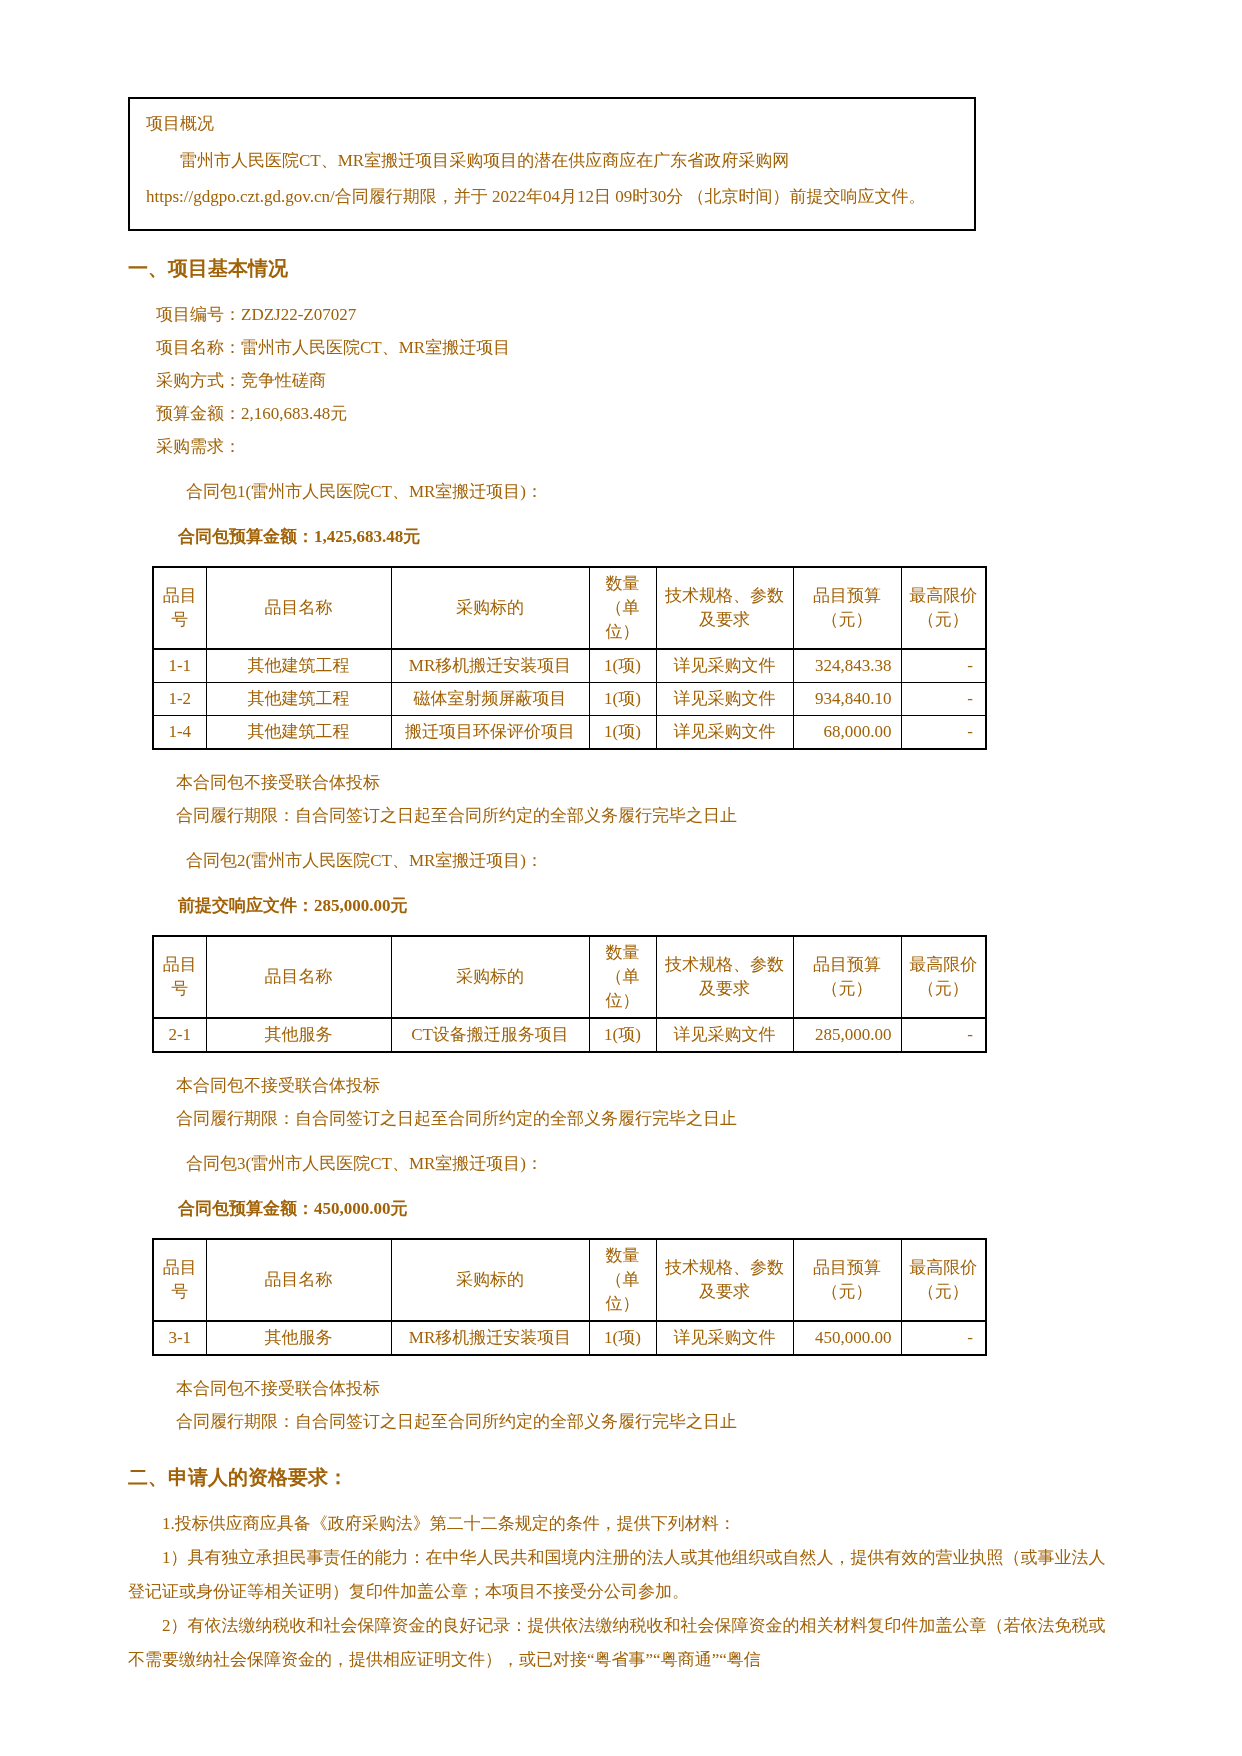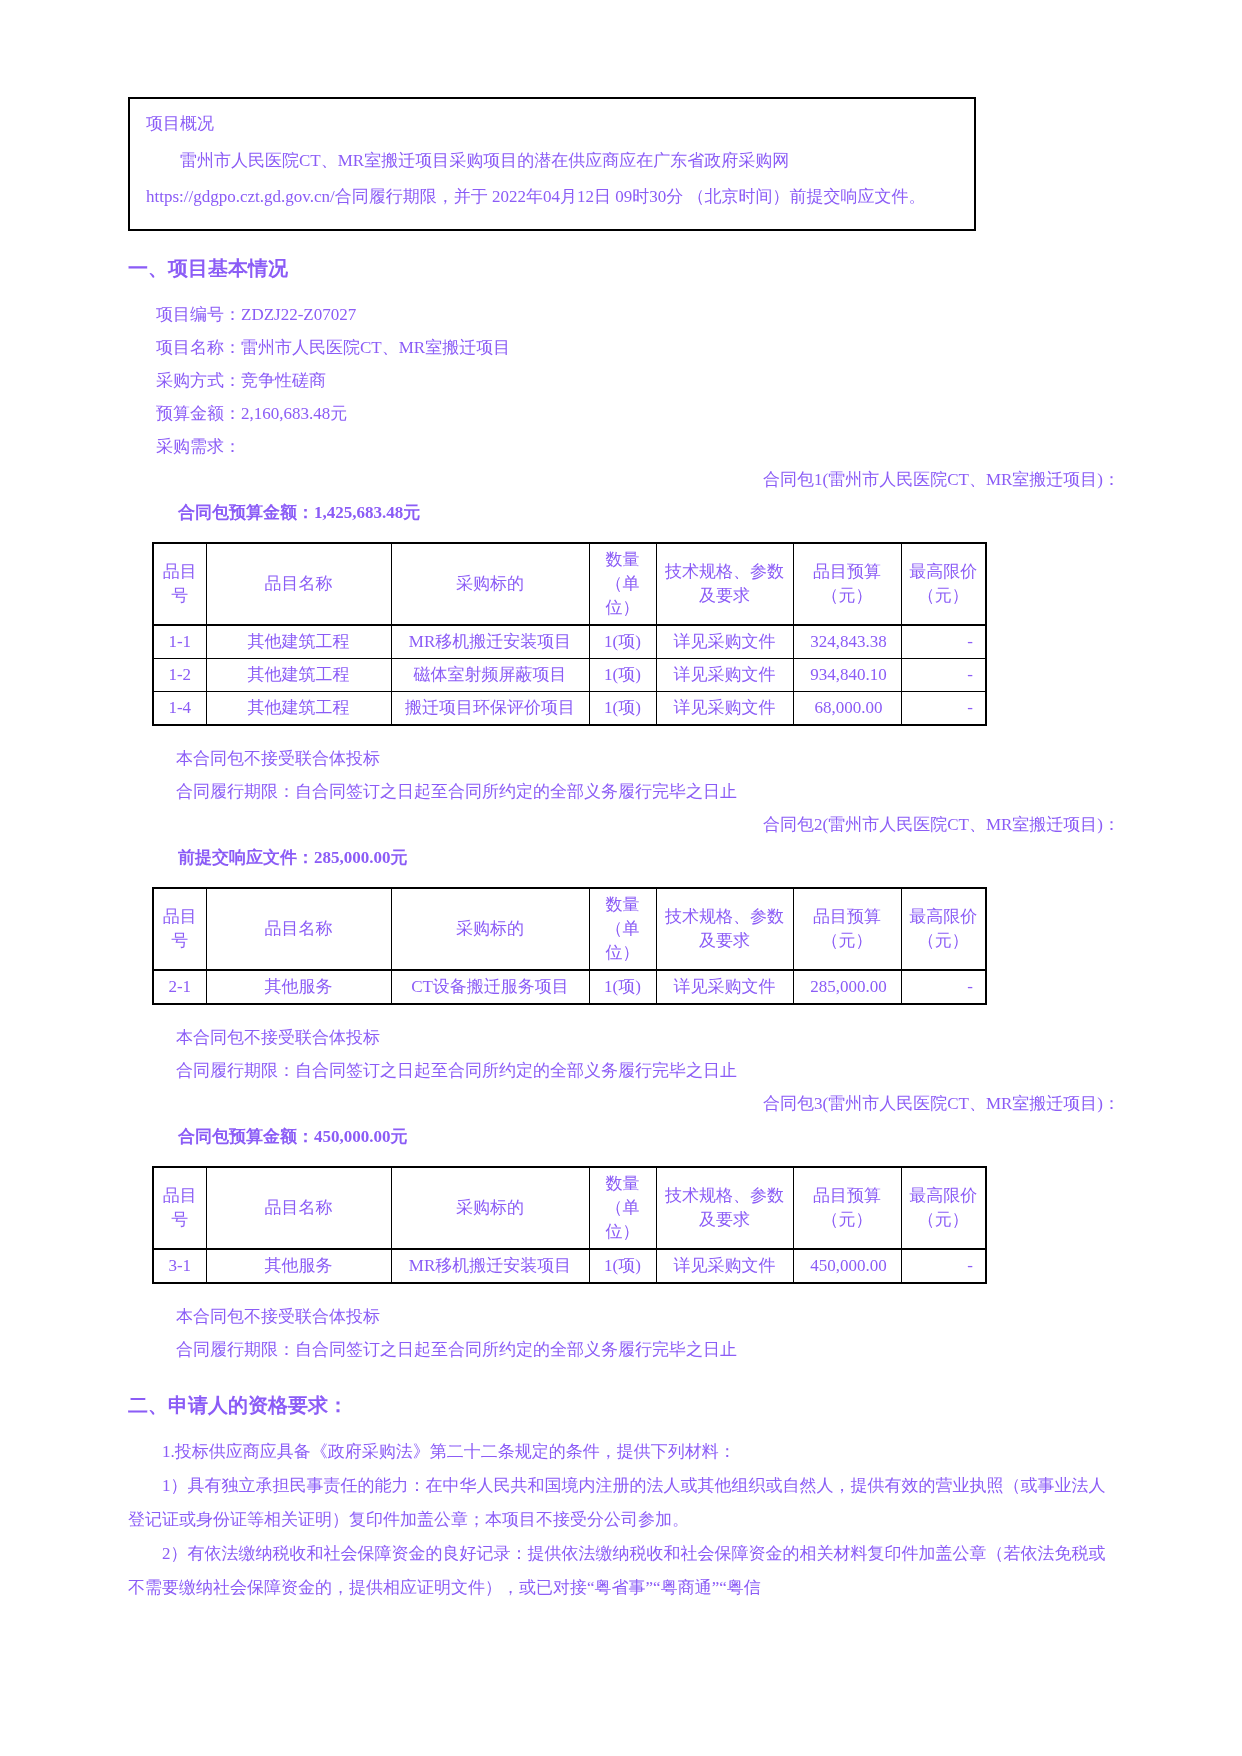--- a/index.html
+++ b/index.html
@@ -2,21 +2,21 @@
 <html><head>
 <meta charset="utf-8">
 <style>
   html,body { margin:0; padding:0; background:#ffffff; }
   .page {
     position:relative;
     width:1242px; height:1756px;
     box-sizing:border-box;
     padding:97px 122px 40px 128px;
     background:#ffffff;
-    color:#8b5cf6;
+    color:#a16207;
     font-family:"Liberation Serif","DejaVu Serif",serif;
     font-size:17px;
     overflow:hidden;
   }
   .overview-box {
     width:848px;
     box-sizing:border-box;
     border:2px solid #000;
     padding:10px 16px 14px 16px;
     margin-bottom:24px;
@@ -27,21 +27,21 @@
     text-indent:2em;
     line-height:36px;
     word-break:break-word;
   }
   .section-heading {
     font-size:20px;
     font-weight:bold;
     margin:20px 0 16px 0;
   }
   .field { margin:0; padding-left:28px; line-height:33px; }
-  .pkg-title { margin:0; padding-left:46px; line-height:33px;text-align:right; }
+  .pkg-title { margin:12px; padding-left:46px; line-height:33px; }
   .pkg-budget { margin:0; padding-left:50px; line-height:33px;font-weight:bold; }
   .note { margin:0; padding-left:48px; line-height:33px; }
   table.items {
     border-collapse:collapse;
     table-layout:fixed;
     width:833px;
     margin:13px 0 16px 24px;
     border:2px solid #000;
   }
   table.items th, table.items td {
@@ -54,21 +54,21 @@
   table.items thead th {
     border-bottom:2px solid #000;
     padding:4px 6px;
     line-height:24px;
   }
   table.items td {
     height:32px;
     padding:0 12px;
     line-height:20px;
   }
-  table.items td.num { padding-right:9px; }
+  table.items td.num { text-align:right; padding-right:9px; }
   table.items td.dash { text-align:right; padding-right:12px; }
   .para {
     margin:0;
     text-indent:2em;
     line-height:34px;
     word-break:break-word;
   }
 </style>
 </head>
 <body>

